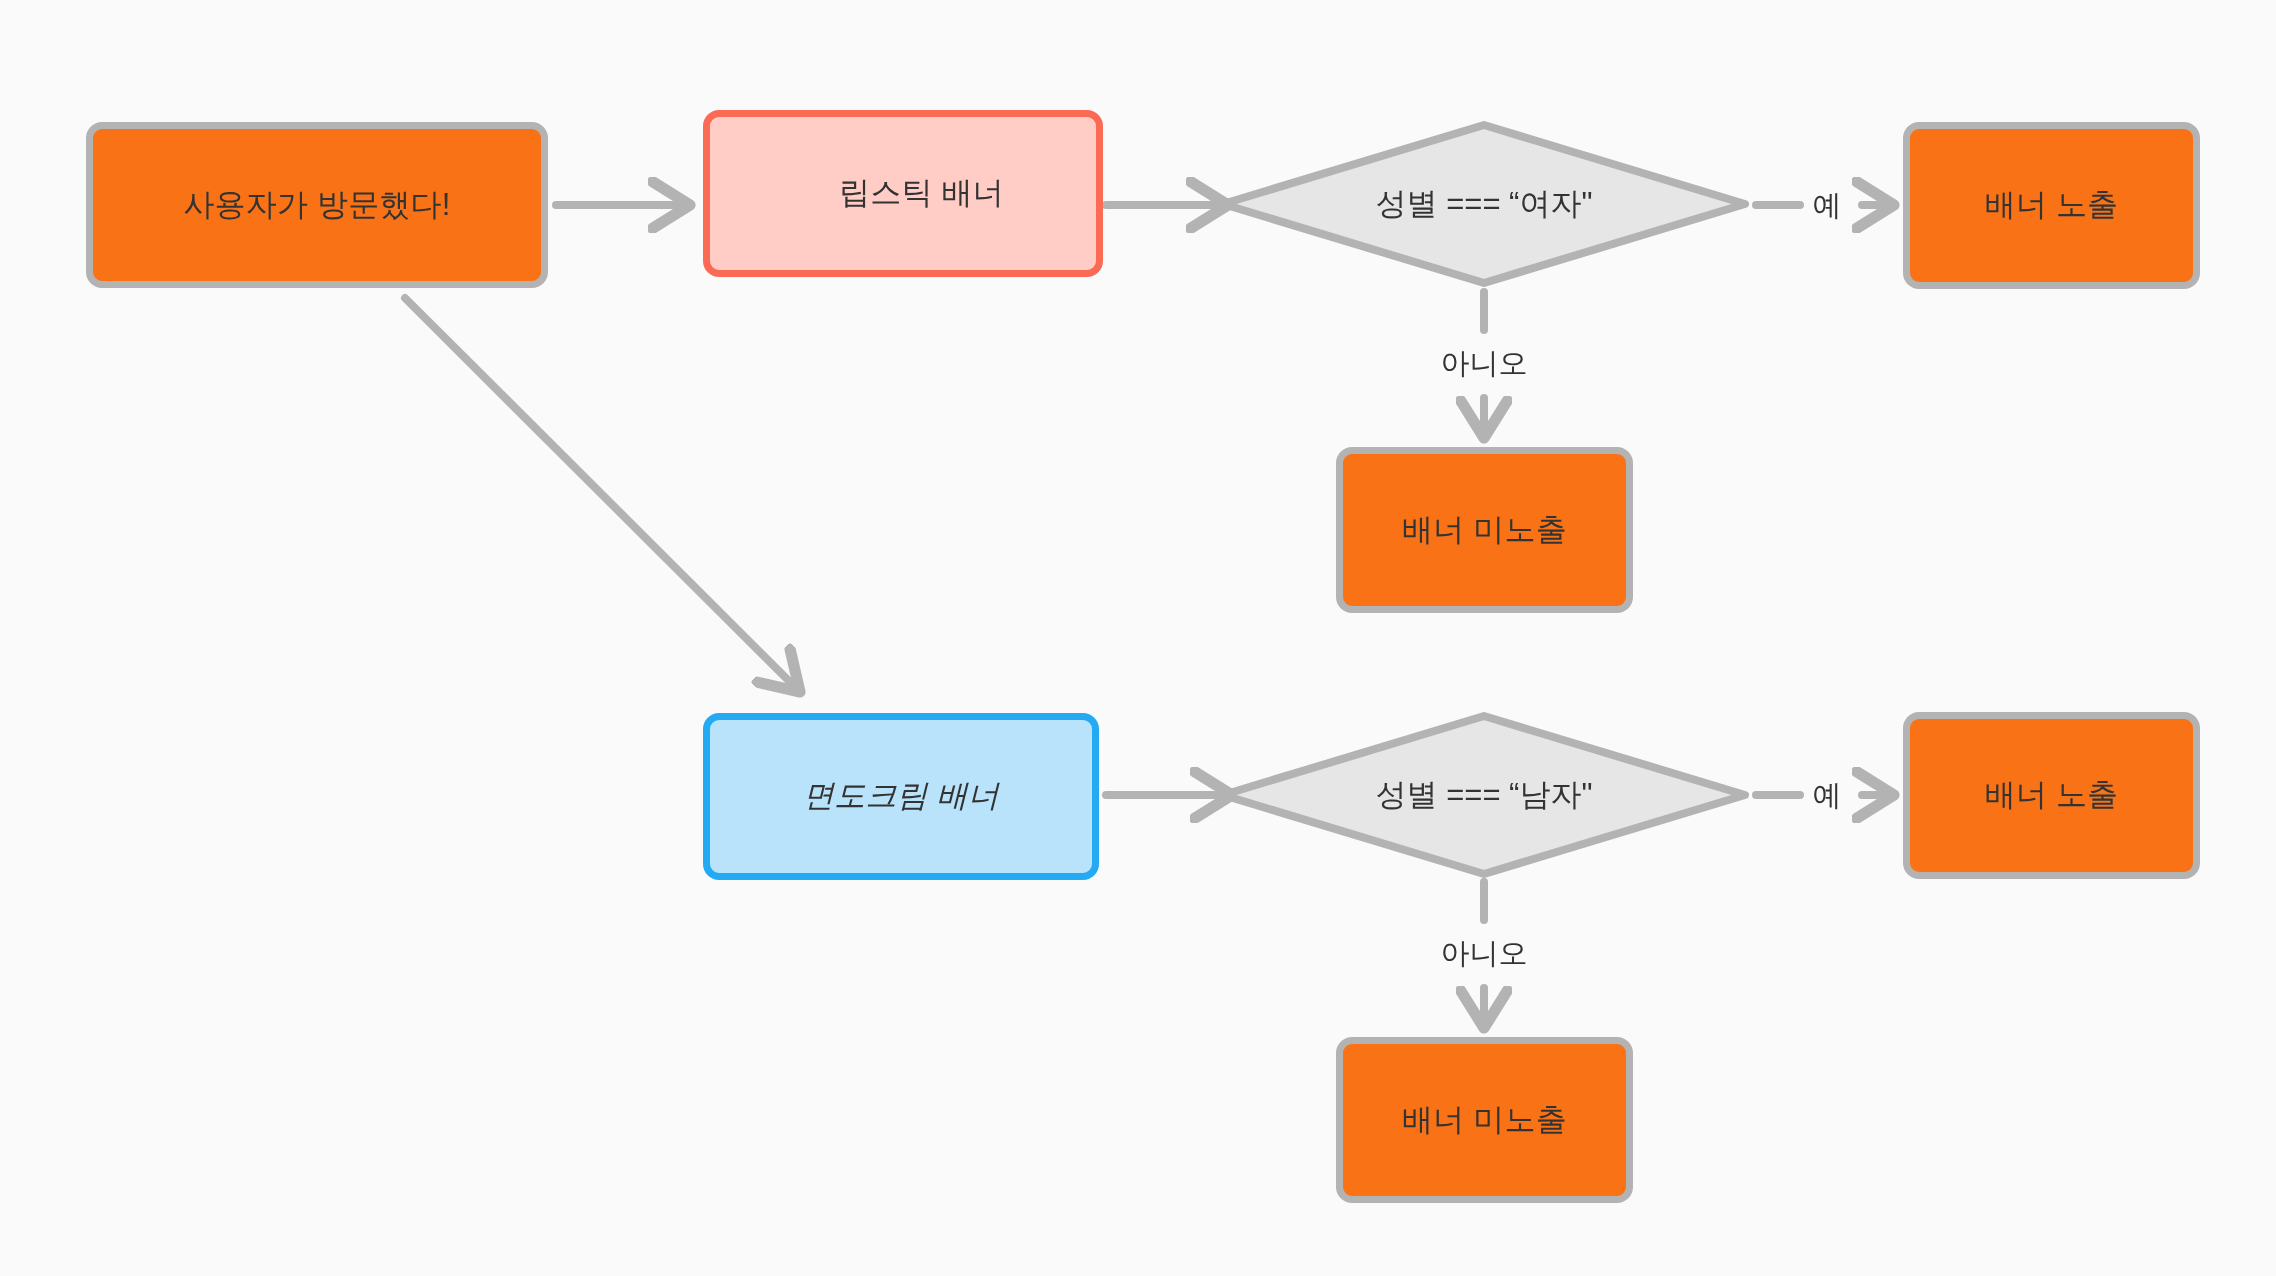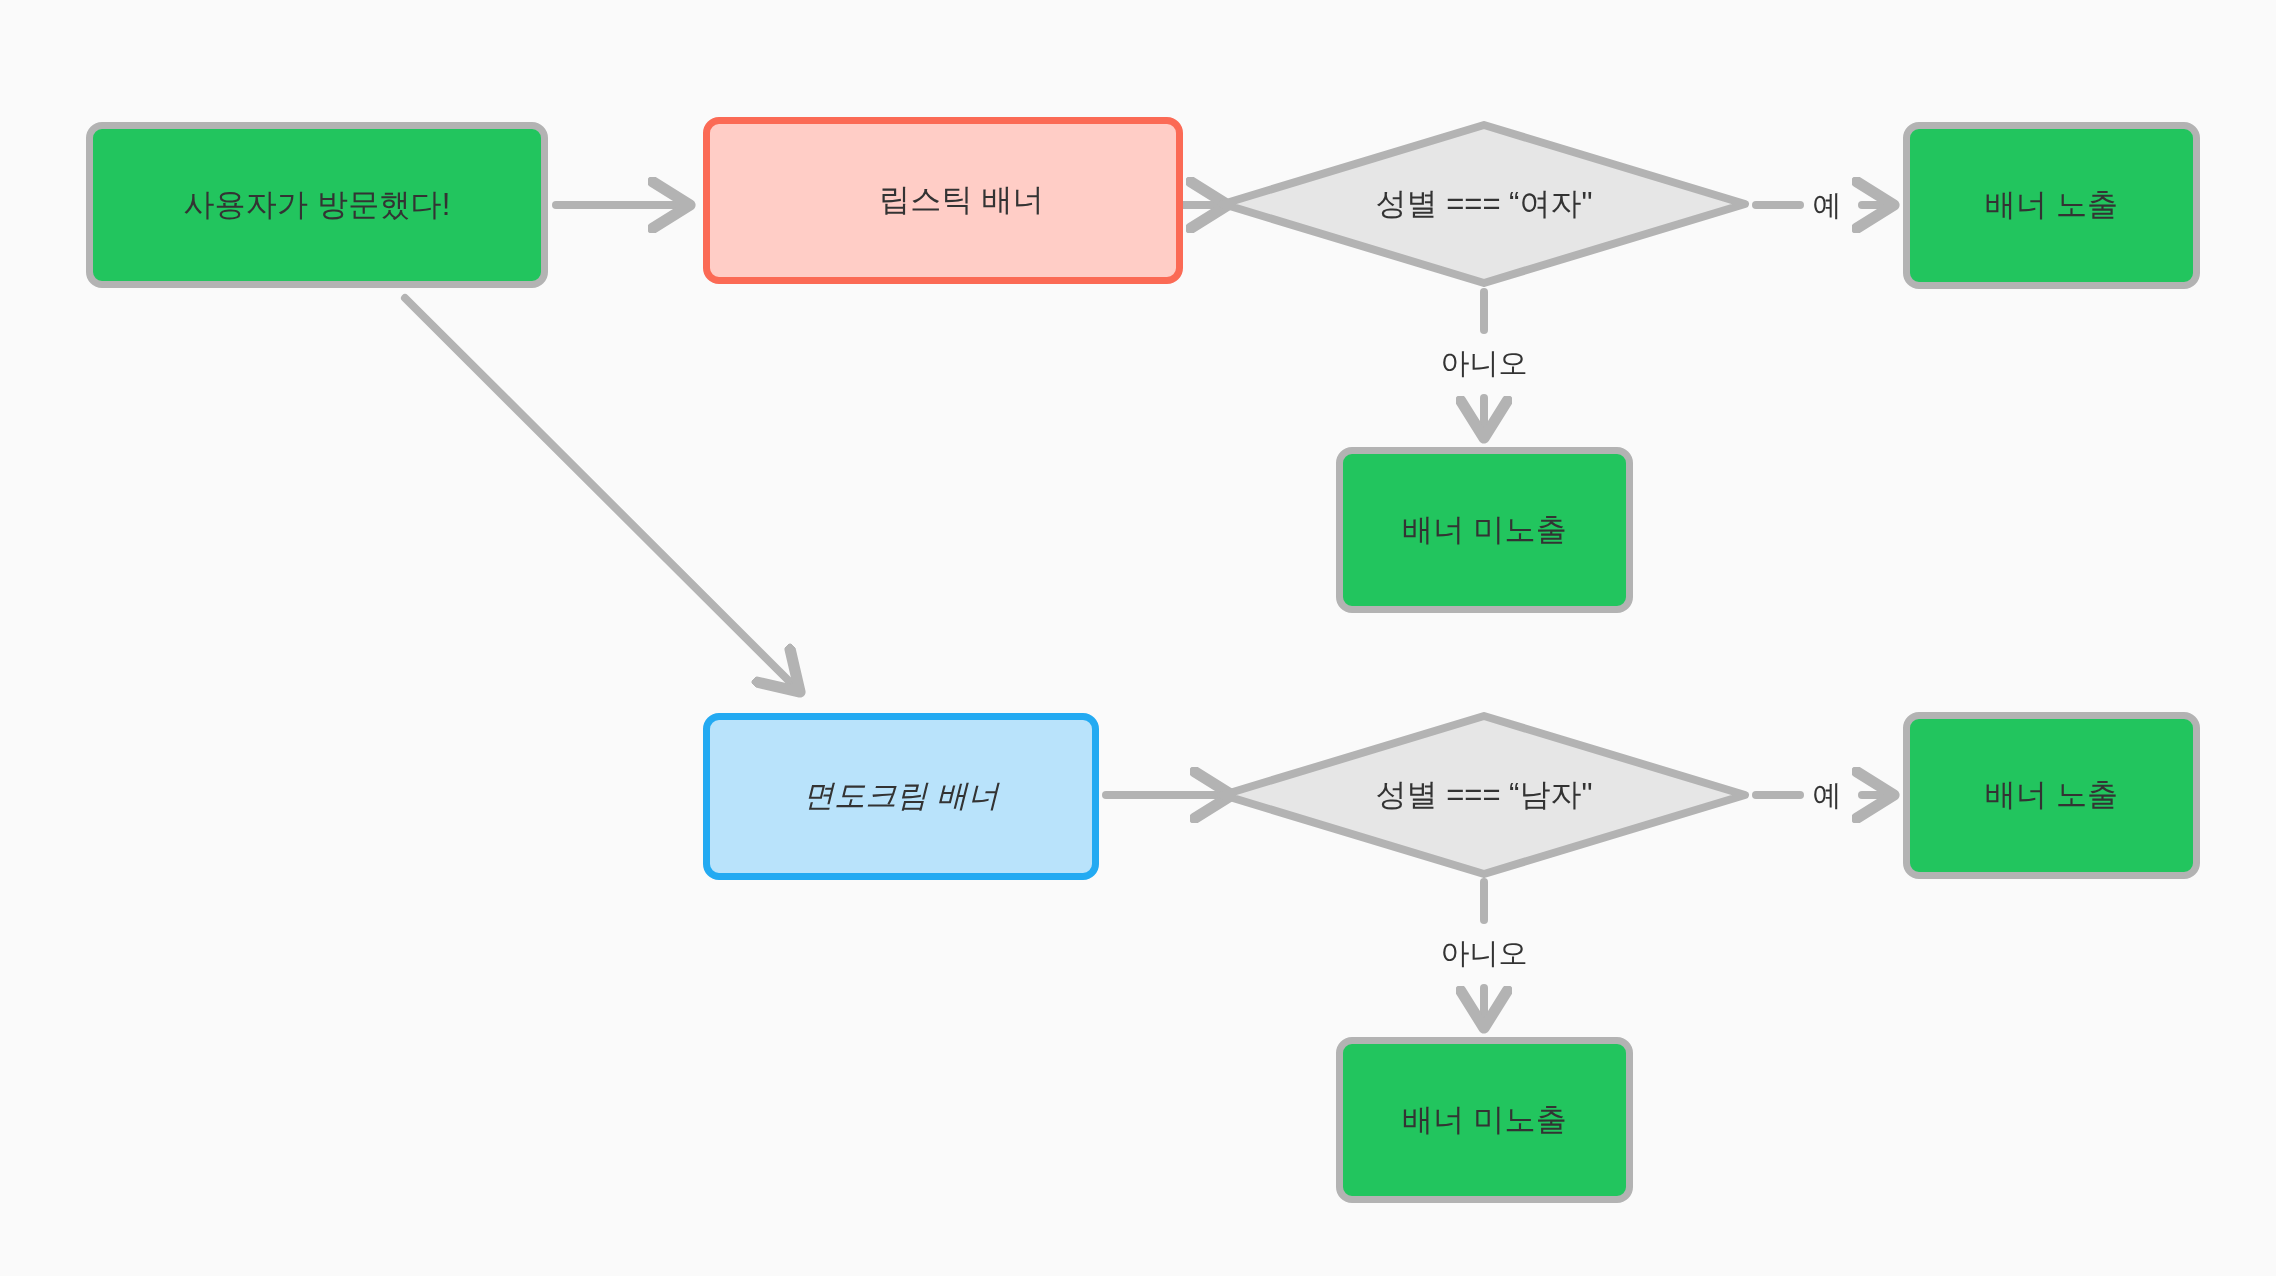--- a/index.html
+++ b/index.html
@@ -31,21 +31,21 @@
     align-items: center;
     justify-content: center;
     text-align: center;
   }
   .node-box {
     border-radius: 16px;
     border-style: solid;
     border-width: 7px;
   }
   .node-default {
-    background: #22c55e;
+    background: #f97316;
     border-color: #b3b3b3;
   }
   .node-red {
     background: #ffcdc6;
     border-color: #fb6a55;
   }
   .node-blue {
     background: #b9e3fb;
     border-color: #23aaf2;
   }
@@ -131,21 +131,21 @@
     <g>
       <line x1="1484" y1="882" x2="1484" y2="920" stroke="#b3b3b3" stroke-width="8" stroke-linecap="round"></line>
       <line x1="1484" y1="988" x2="1484" y2="1028" stroke="#b3b3b3" stroke-width="8" stroke-linecap="round" marker-end="url(#arrow-open)"></line>
     </g>
   </svg>
 
   <div class="node node-box node-default" style="left:86px; top:122px; width:462px; height:166px;">
     <span class="node-label">사용자가 방문했다!</span>
   </div>
 
-  <div class="node node-box node-red" style="left:703px; top:117px; width:480px; height:167px;padding-left:37px;">
+  <div class="node node-box node-red" style="left:703px; top:110px; width:400px; height:167px;padding-left:37px;">
     <span class="node-label">립스틱 배너</span>
   </div>
 
   <div class="diamond-wrap" style="left:1218px; top:120px; width:532px; height:168px;">
     <svg width="532" height="168" viewBox="0 0 532 168" xmlns="http://www.w3.org/2000/svg">
       <polygon points="266,5 527,84 266,163 5,84" fill="#e6e6e6" stroke="#b3b3b3" stroke-width="8" stroke-linejoin="round"></polygon>
     </svg>
     <div class="diamond-label">성별 === “여자"</div>
   </div>
 

